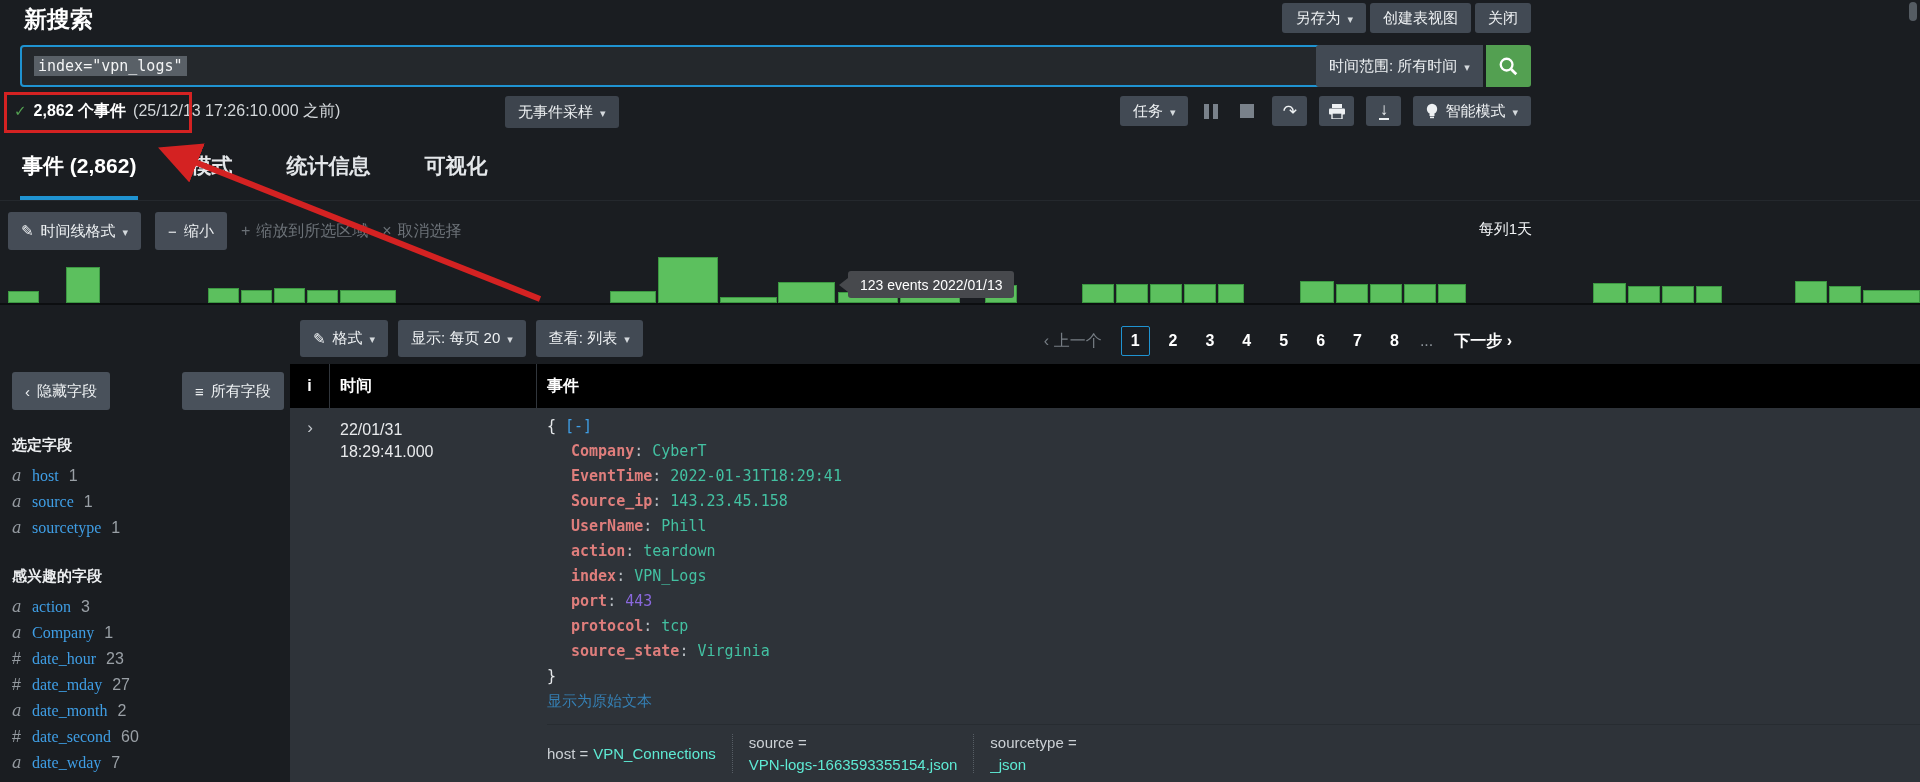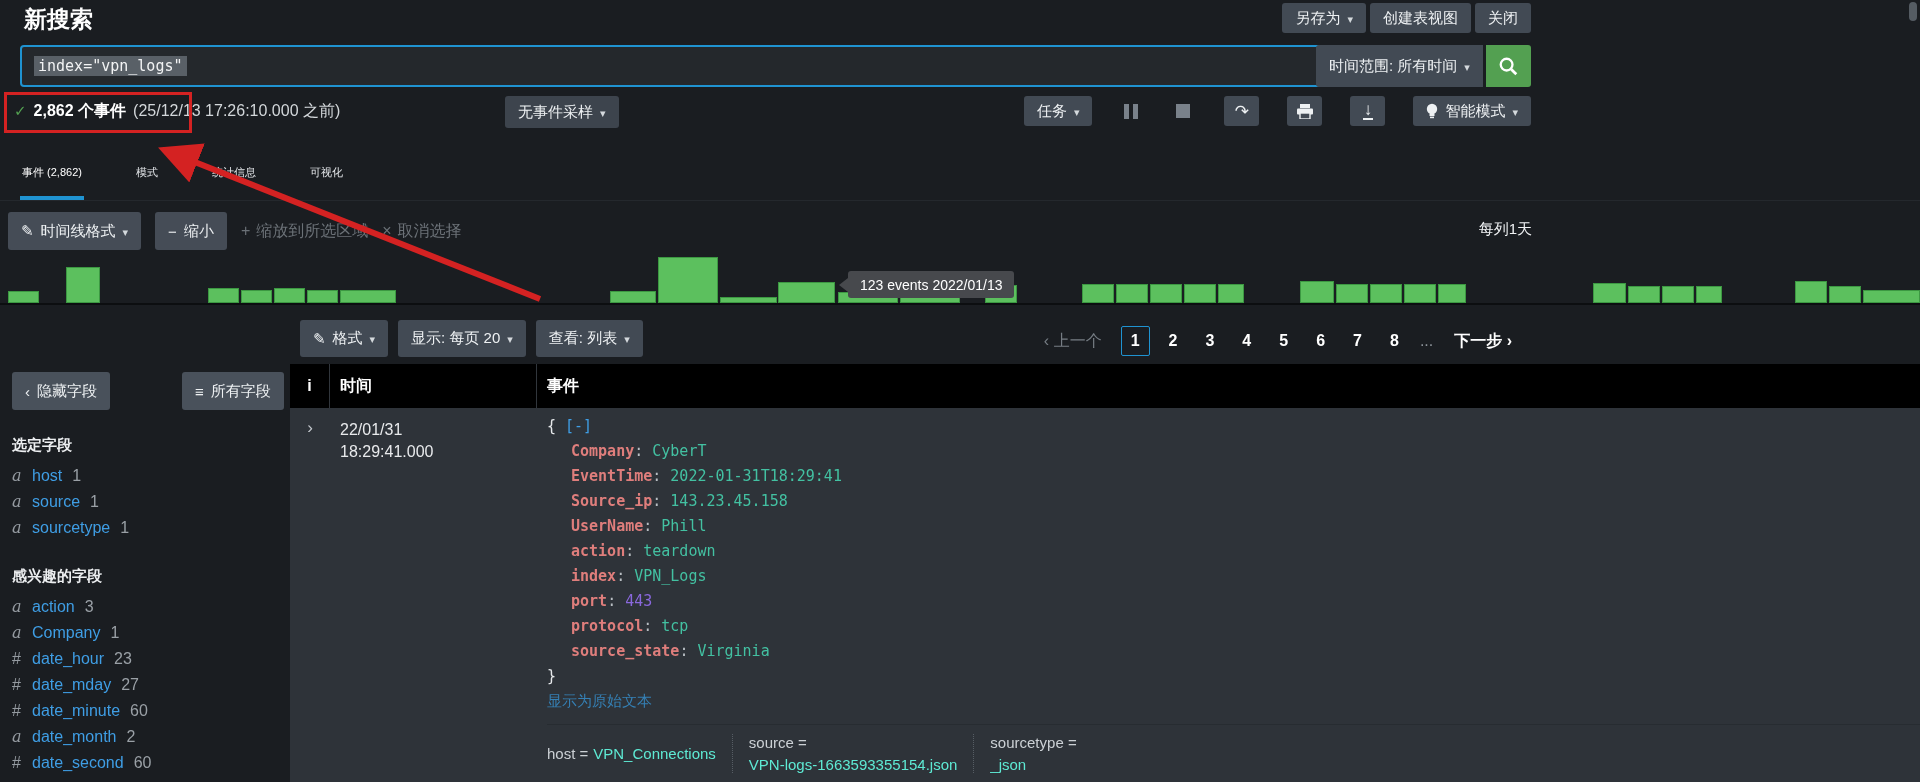--- a/index.html
+++ b/index.html
@@ -26,31 +26,31 @@
   .search-go { position:absolute; left:1466px; top:0; width:45px; height:42px; background:#53a051;
                border:none; border-radius:0 3px 3px 0; display:flex; align-items:center; justify-content:center; cursor:pointer; }
 
   
   .status-row { position:absolute; top:94px; left:0; right:0; height:40px; }
   .status-left { position:absolute; left:14px; top:7px; font-size:16px; display:flex; align-items:baseline; gap:7px; }
   .check { color:#53a051; font-weight:bold; font-size:15px; }
   .event-count { color:#fff; font-weight:bold; }
   .event-count-suffix { color:#d3d7da; }
   .sampling-btn { position:absolute; left:505px; top:2px; height:32px; background:#3d444d; }
-  .status-right { position:absolute; right:389px; top:2px; display:flex; align-items:center; gap:28px; }
+  .status-right { position:absolute; right:389px; top:2px; display:flex; align-items:center; gap:12px; }
   .icon-pause { display:inline-flex; gap:4px; margin:0 4px; }
   .icon-pause i { display:block; width:5px; height:15px; background:#79818a; }
   .icon-stop { display:inline-block; width:14px; height:14px; background:#79818a; margin:0 6px; }
   .btn-icon { width:35px; height:30px; padding:0; font-size:17px; }
   .dl-glyph { border-bottom:2px solid #eef1f3; line-height:14px; display:inline-block; padding:0 1px 1px; }
 
   
   .tabs-row { position:absolute; top:140px; left:0; right:0; height:61px; border-bottom:1px solid #24282d; }
   .tabs { display:flex; gap:50px; padding-left:20px; height:100%; align-items:flex-end; }
-  .tab { font-size:11px; font-weight:normal; color:#e4e7ea; padding:0 2px 16px; cursor:pointer; border-bottom:4px solid transparent; }
+  .tab { font-size:21px; font-weight:bold; color:#e4e7ea; padding:0 2px 16px; cursor:pointer; border-bottom:4px solid transparent; }
   .tab.active { border-bottom-color:#1f93d1; color:#fff; }
 
   
   .timeline-row { position:absolute; top:210px; left:0; right:0; height:45px; }
   .timeline-left { position:absolute; left:8px; top:2px; display:flex; align-items:center; gap:14px; }
   .btn-tl { height:38px; background:#454c56; }
   .tl-link { color:#6b7177; font-size:16px; display:inline-flex; gap:6px; align-items:center; }
   .scale-label { position:absolute; right:388px; top:10px; font-size:15px; color:#f0f2f4; }
 
   
@@ -72,21 +72,21 @@
   .page-num.dots { color:#8d939a; font-weight:normal; padding:5px 2px; }
 
   
   .fields-panel { position:absolute; left:0; top:364px; width:290px; bottom:0; padding:8px 0 0 12px; }
   .fields-btns { display:flex; gap:72px; }
   .btn-f { height:38px; background:#49515b; }
   .fields-heading { font-size:15px; font-weight:bold; color:#eceef0; margin:26px 0 8px; }
   .field-row { font-size:16px; line-height:26px; cursor:pointer; }
   .fprefix { font-family:"DejaVu Serif",serif; font-style:italic; color:#959ba1; display:inline-block; width:20px; }
   .fprefix.num { font-family:inherit; font-style:normal; }
-  .fname { color:#3f9ee5; }
+  .fname { color:#3f9ee5;font-family:Liberation Serif, serif; }
   .fcount { color:#9aa0a6; margin-left:10px; }
 
   
   .events-table { position:absolute; left:290px; top:364px; right:0; bottom:0; background:#2e3339; }
   .table-header { display:flex; height:44px; background:#000; align-items:center; font-size:16px; font-weight:bold; color:#fff; }
   .th-info { width:40px; text-align:center; border-right:1px solid #31363c; align-self:stretch; display:flex; align-items:center; justify-content:center; }
   .th-time { width:207px; padding-left:10px; border-right:1px solid #31363c; align-self:stretch; display:flex; align-items:center; }
   .th-event { flex:1; padding-left:10px; }
   .event-row { display:flex; }
   .td-chevron { width:40px; text-align:center; padding-top:10px; color:#c3c8cd; font-size:17px; cursor:pointer; }
@@ -321,21 +321,20 @@
         <div class="field-row"><span class="fprefix">a</span><span class="fname">host</span><span class="fcount">1</span></div>
         <div class="field-row"><span class="fprefix">a</span><span class="fname">source</span><span class="fcount">1</span></div>
         <div class="field-row"><span class="fprefix">a</span><span class="fname">sourcetype</span><span class="fcount">1</span></div>
       </div>
     <div class="fields-heading">感兴趣的字段</div>
     <div id="interesting-fields">
         <div class="field-row"><span class="fprefix">a</span><span class="fname">action</span><span class="fcount">3</span></div>
         <div class="field-row"><span class="fprefix">a</span><span class="fname">Company</span><span class="fcount">1</span></div>
         <div class="field-row"><span class="fprefix num">#</span><span class="fname">date_hour</span><span class="fcount">23</span></div>
         <div class="field-row"><span class="fprefix num">#</span><span class="fname">date_mday</span><span class="fcount">27</span></div>
-        <div class="field-row"><span class="fprefix num">#</span><span class="fname">date_minute</span><span class="fcount">60</span></div>
         <div class="field-row"><span class="fprefix">a</span><span class="fname">date_month</span><span class="fcount">2</span></div>
         <div class="field-row"><span class="fprefix num">#</span><span class="fname">date_second</span><span class="fcount">60</span></div>
         <div class="field-row"><span class="fprefix">a</span><span class="fname">date_wday</span><span class="fcount">7</span></div>
       </div>
   </div>
 
   <div class="events-table">
     <div class="table-header">
       <div class="th-info">i</div>
       <div class="th-time">时间</div>

